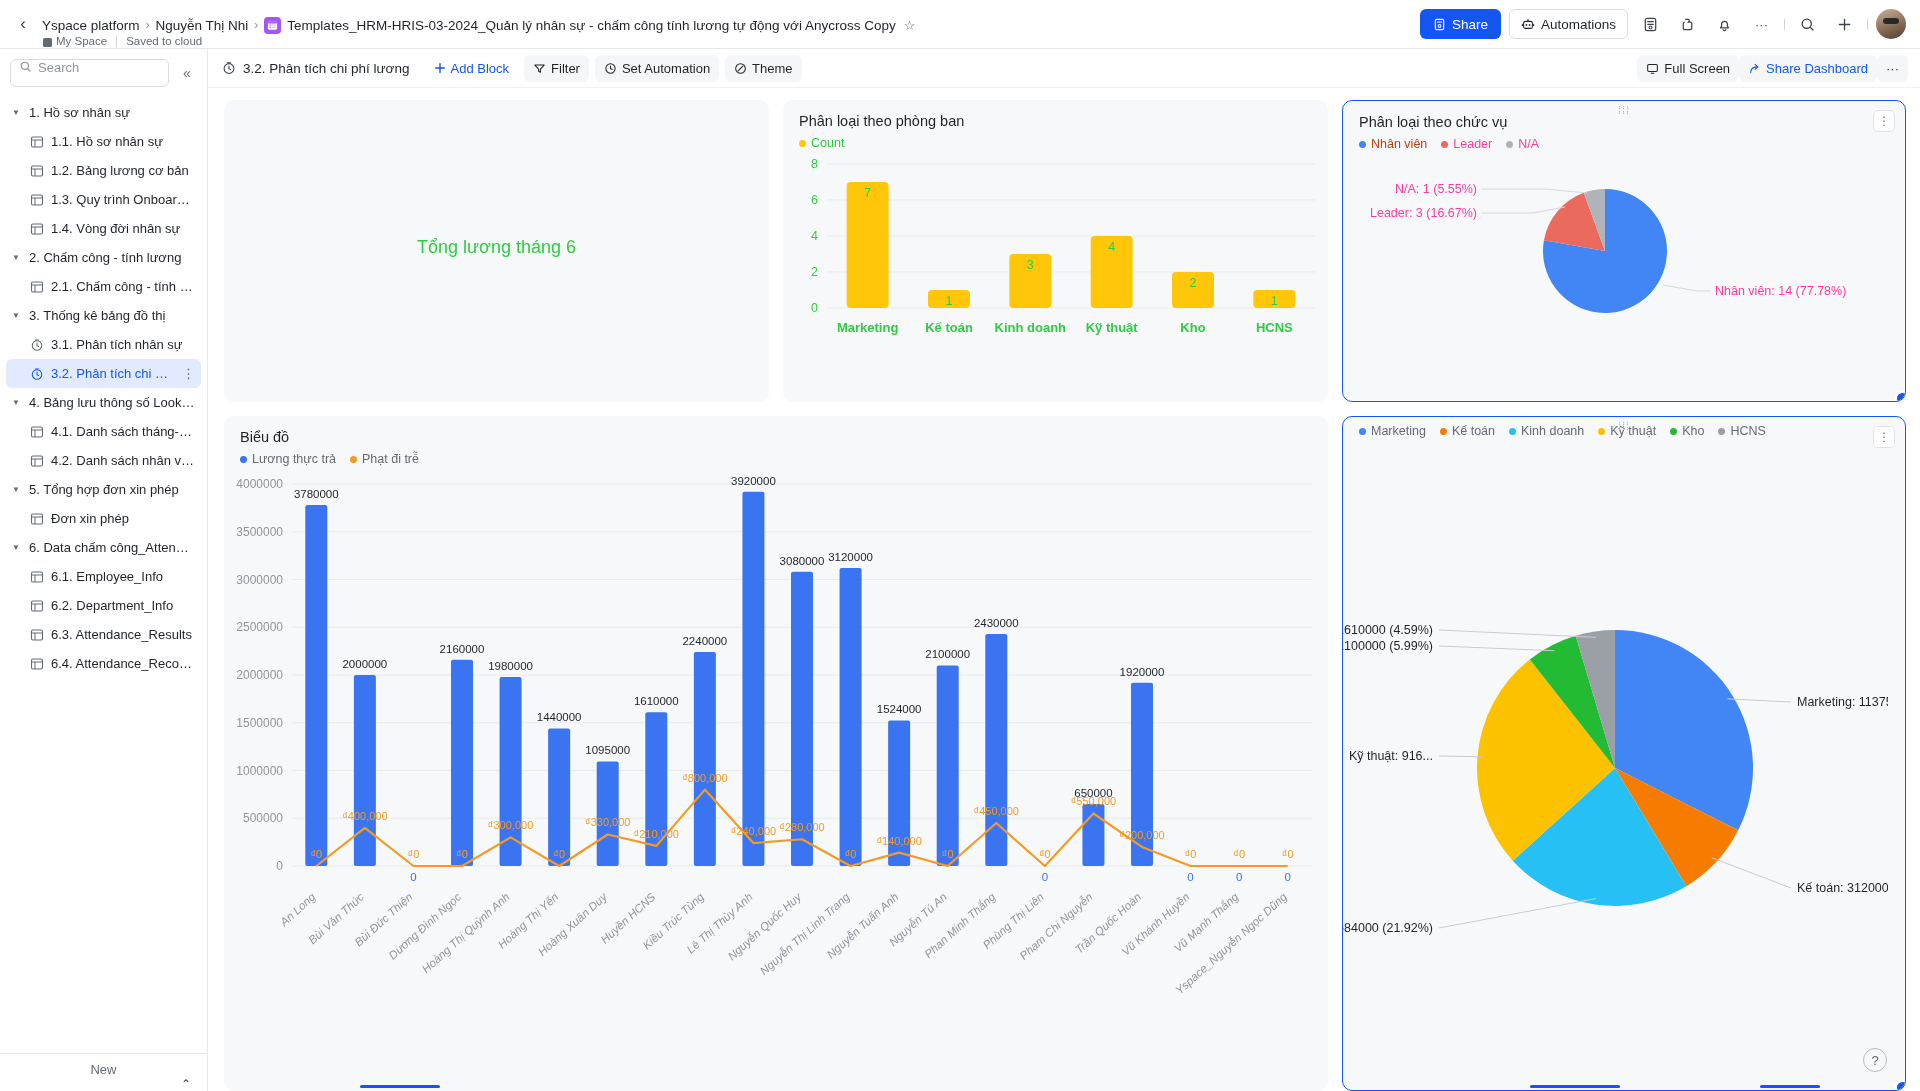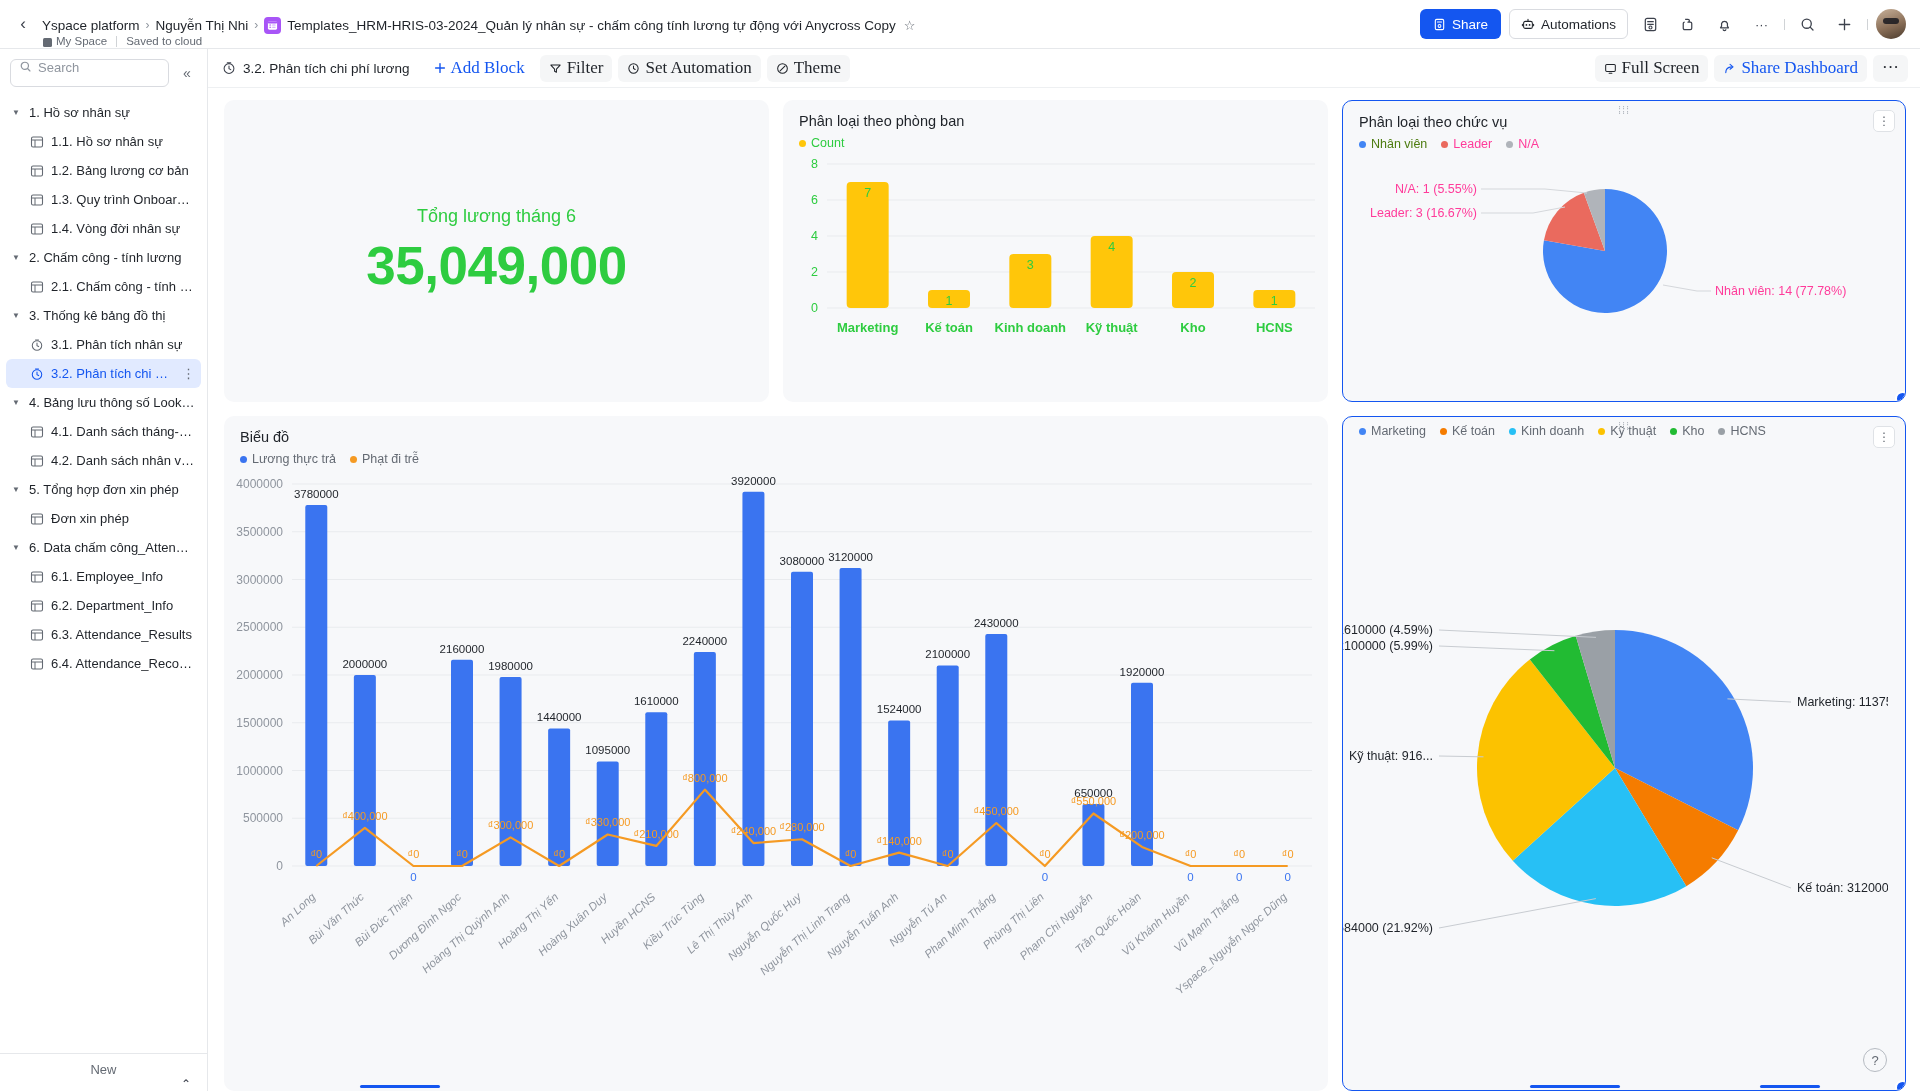--- a/index.html
+++ b/index.html
@@ -105,25 +105,25 @@
   .new-row .chev { margin-left: auto; font-size: 12px; color:#3d424d; }
   
   .main { flex: 1; display: flex; flex-direction: column; min-width: 0; background: #fff; }
   .toolbar {
     height: 39px; display: flex; align-items: center; gap: 6px;
     padding: 0 12px 0 14px; border-bottom: 1px solid #eef0f2; flex: 0 0 39px;
   }
   .tb-title { display: flex; align-items: center; gap: 7px; font-size: 13.5px; color: #1f2329; margin-right: 9px; }
   .tb-btn {
     height: 27px; border-radius: 6px; padding: 0 9px; display: flex;
-    align-items: center; gap: 5px; font-size: 17px; color: #1f2329;
-    background: #f5f6f7; cursor: pointer; border: none; font-family: Liberation Serif, serif; white-space:nowrap;
+    align-items: center; gap: 5px; font-size: 13px; color: #1f2329;
+    background: #f5f6f7; cursor: pointer; border: none; font-family: Liberation Sans, sans-serif; white-space:nowrap;
   }
   .tb-btn.accent { color: #1456f0; background: transparent; }
-  .tb-right { margin-left: auto; display: flex; align-items: center; gap: 6px; }
+  .tb-right { margin-left: auto; display: flex; align-items: center; }
   .tb-btn.link { color: #1456f0; background: #f5f6f7; }
   .canvas {
     flex: 1; overflow: hidden; padding: 12px 14px 0 16px;
     display: grid; grid-template-columns: 545px 545px 1fr; grid-template-rows: 302px 1fr;
     gap: 14px; position: relative; background: #fff;
   }
   .card {
     background: #f7f8fa; border-radius: 10px; position: relative; overflow: hidden;
   }
   .card.sel {
@@ -497,21 +497,20 @@
           <span>Share Dashboard</span>
         </button>
         <button class="tb-btn">···</button>
       </div>
     </div>
 
     <div class="canvas">
 
       <div class="card kpi">
         <div class="kpi-label">Tổng lương tháng 6</div>
-        <div class="kpi-value">35,049,000</div>
       </div>
 
       <div class="card dept">
         <div class="card-title">Phân loại theo phòng ban</div>
         <div class="legend">
           <span class="lg">
             <i class="dot" style="background:#ffc60a"></i>
             <span style="color:#2ecc40">Count</span>
           </span>
         </div>
@@ -547,21 +546,21 @@
           </svg>
       </div>
 
       <div class="card sel pie1">
         <div class="grip">⁞⁞⁞</div>
         <div class="card-menu">⋮</div>
         <div class="card-title">Phân loại theo chức vụ</div>
         <div class="legend" id="legend-pie1">
             <span class="lg">
               <i class="dot" style="background:#4285f4"></i>
-              <span style="color:#4d7c0f">Nhân viên</span>
+              <span style="color:#c2410c">Nhân viên</span>
             </span>
             <span class="lg">
               <i class="dot" style="background:#ea6a5e"></i>
               <span style="color:#ff3b9a">Leader</span>
             </span>
             <span class="lg">
               <i class="dot" style="background:#b0b4ba"></i>
               <span style="color:#ff3b9a">N/A</span>
             </span>
           </div>

